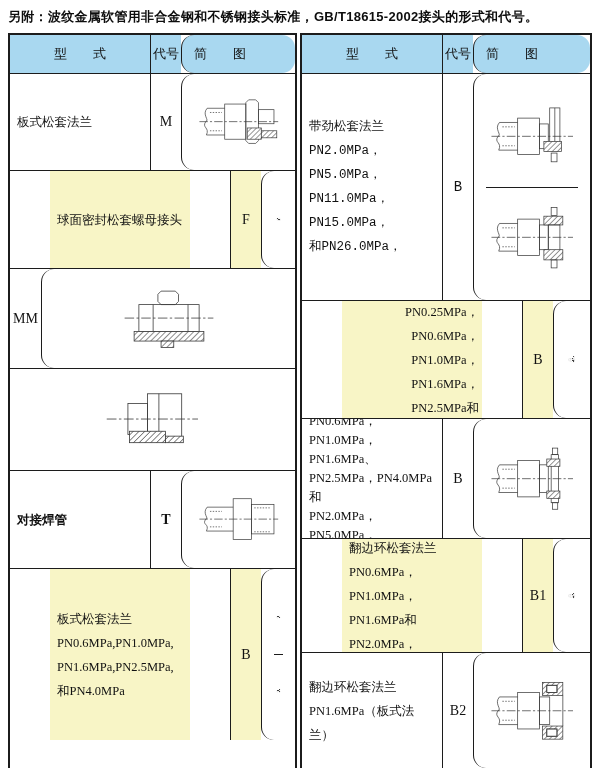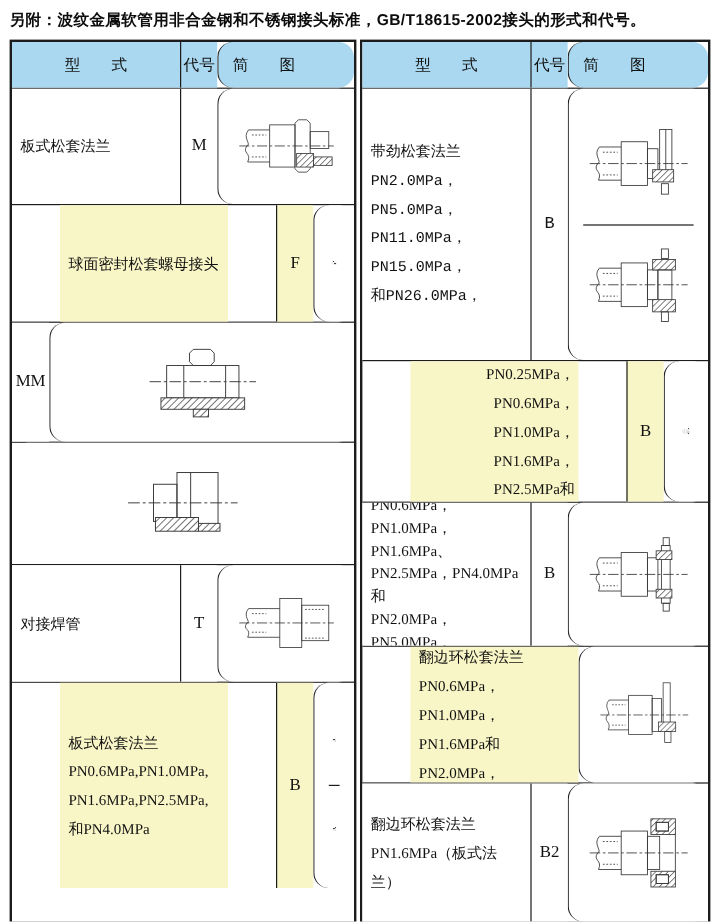--- a/index.html
+++ b/index.html
@@ -147,21 +147,21 @@
                   <rect x="28" y="24" width="24" height="38"></rect>
                   <rect x="52" y="12" width="42" height="56"></rect>
                   <line x1="66" y1="12" x2="66" y2="68"></line>
                   <rect x="30" y="58" width="44" height="14" fill="url(#hp4)"></rect>
                   <rect x="74" y="64" width="22" height="8" fill="url(#hp4)"></rect>
                   <line x1="2" y1="43" x2="114" y2="43" stroke-dasharray="12 3 3 3"></line>
                 </svg>
               </div>
             </div>
           </div>
-          <div class="row body-row" style="height: 98px;">
+          <div class="row body-row" style="height: 98px; font-weight: bold;">
             <div class="cell type">
               <div class="type-text">对接焊管</div>
             </div>
             <div class="cell code">
               <span class="code-text">T</span>
             </div>
             <div class="cell diag">
               <div class="sub">
                 <svg viewBox="0 0 116 86" preserveAspectRatio="xMidYMid meet" fill="none" stroke="#3a3a3a" stroke-width="1">
                   <defs>
@@ -365,20 +365,23 @@
                 </svg>
               </div>
             </div>
           </div>
           <div class="row body-row" style="height: 114px;">
             <div class="cell type hl">
               <div class="type-text">翻边环松套法兰
 PN0.6MPa，PN1.0MPa，
 PN1.6MPa和PN2.0MPa，</div>
             </div>
+            <div class="cell code hl">
+              <span class="code-text">B1</span>
+            </div>
             <div class="cell diag">
               <div class="sub">
                 <svg viewBox="0 0 116 86" preserveAspectRatio="xMidYMid meet" fill="none" stroke="#3a3a3a" stroke-width="1">
                   <defs>
                     <pattern id="hp12" width="5" height="5" patternUnits="userSpaceOnUse" patternTransform="rotate(45)">
                       <rect width="5" height="5" fill="#fff" stroke="none"></rect>
                       <line x1="0" y1="0" x2="0" y2="5" stroke="#555" stroke-width="1.7"></line>
                     </pattern>
                   </defs>
                   <path d="M38 24 L13 24 C5 33 17 41 11 43 C5 52 17 51 12 62 L38 62"></path>

